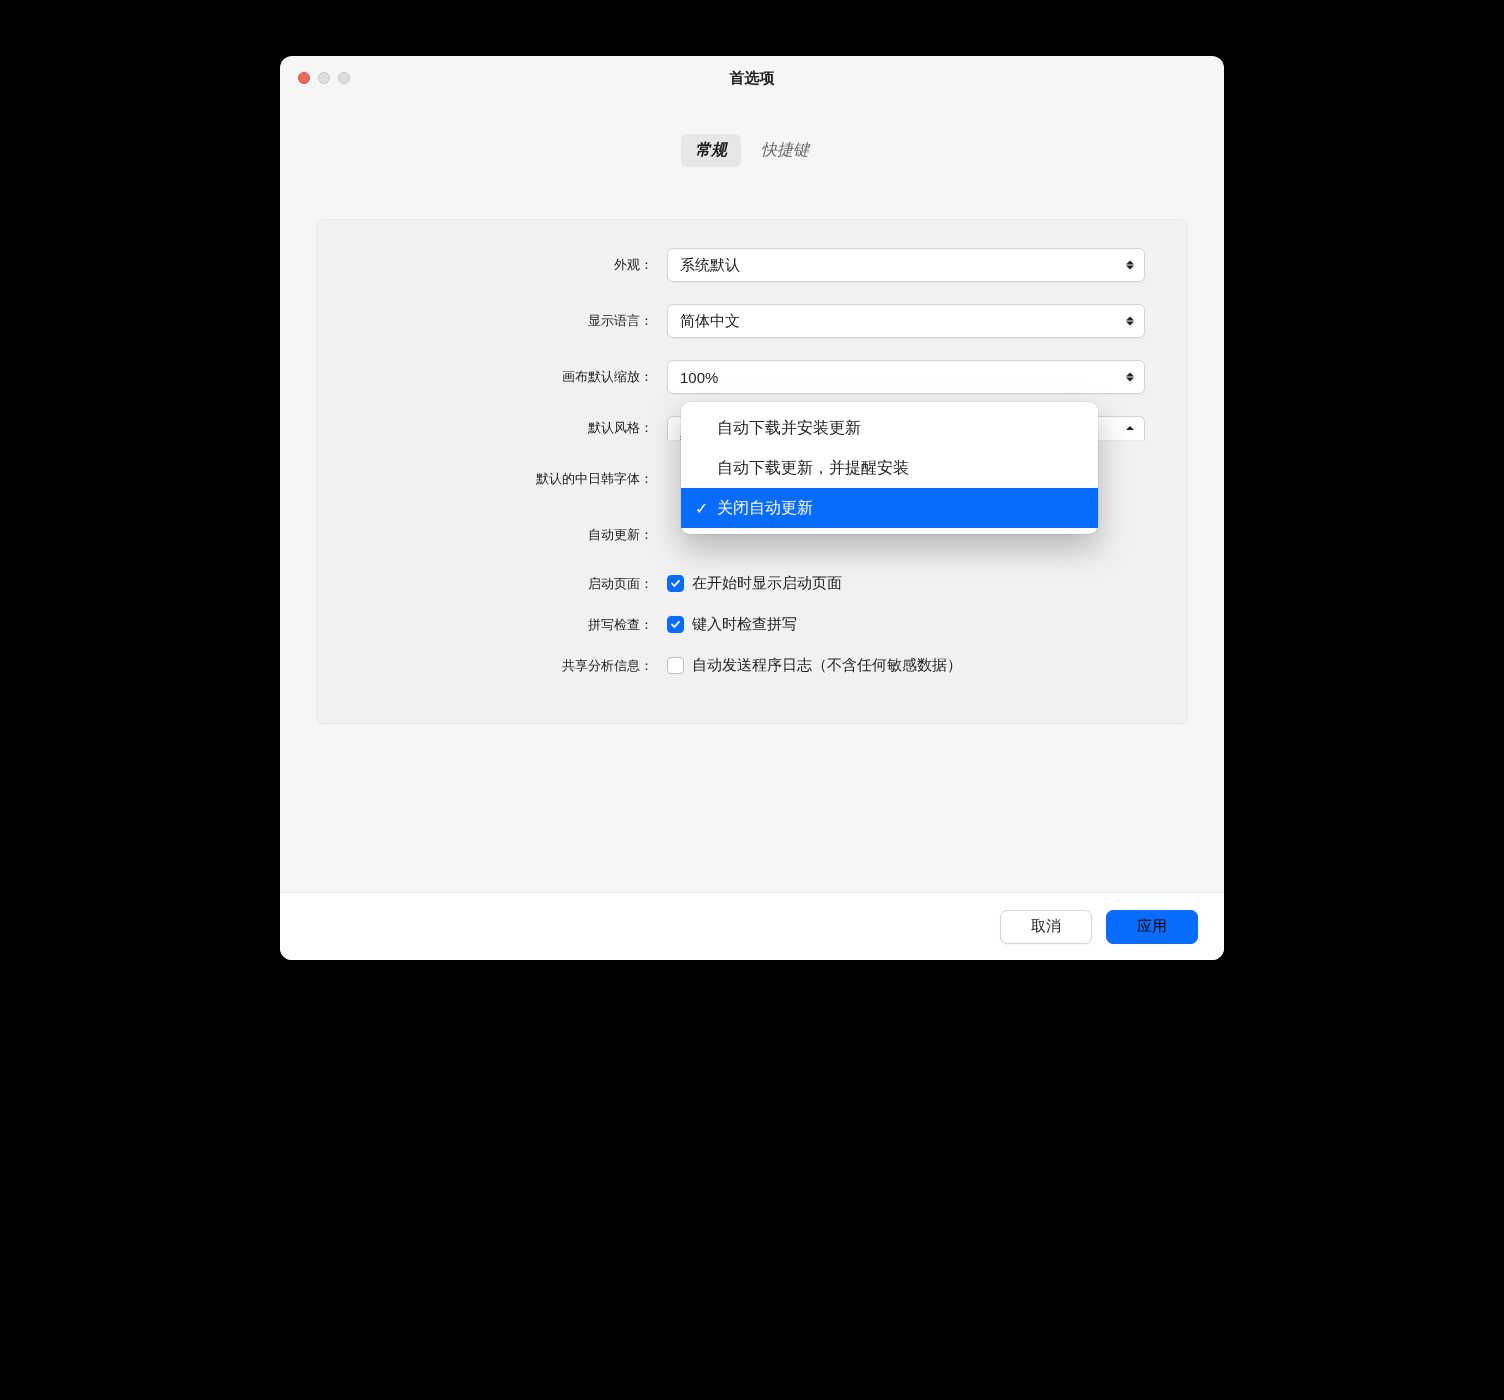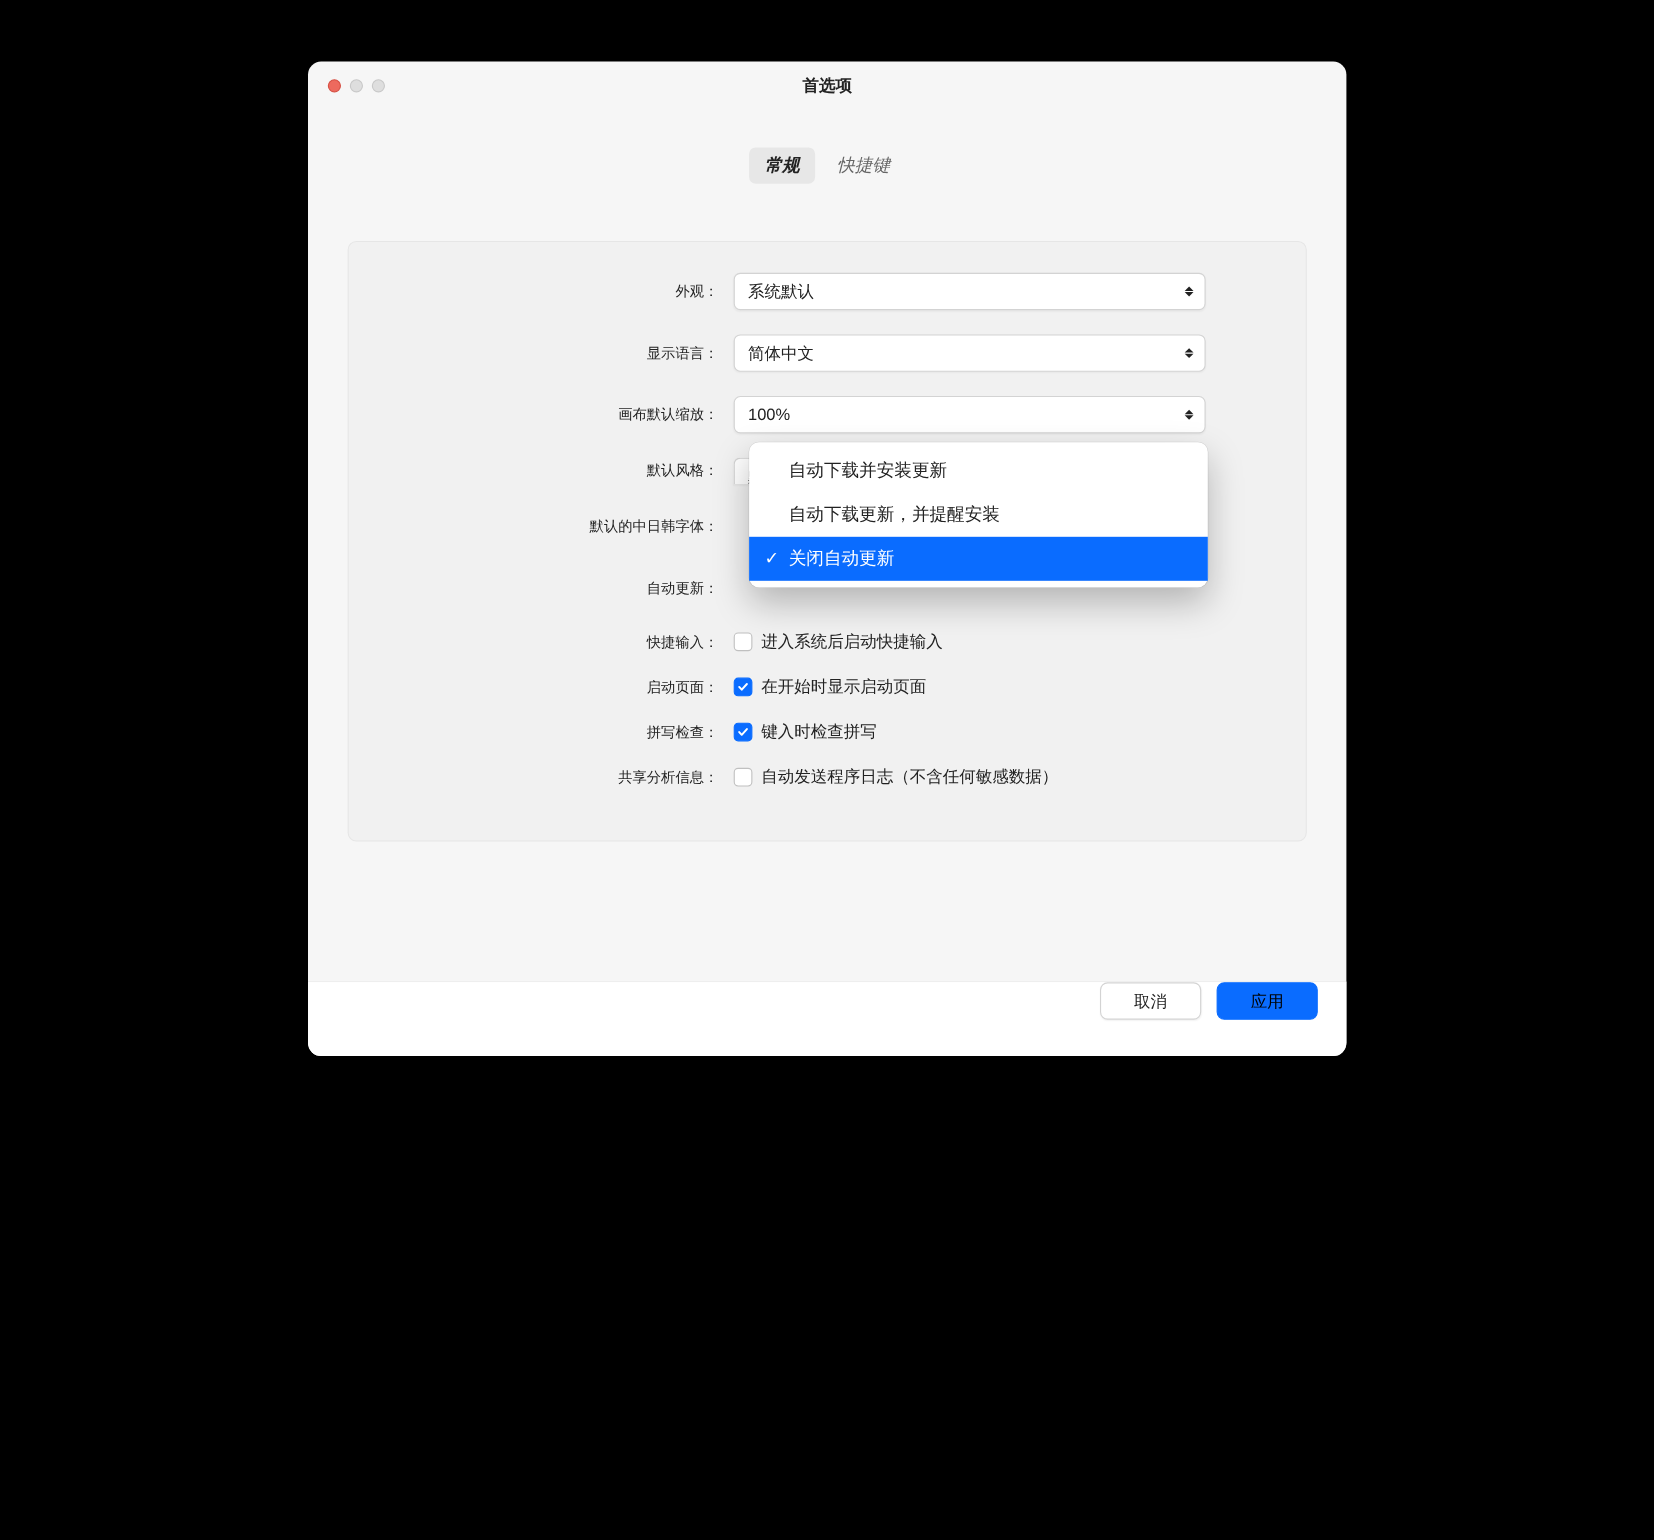--- a/index.html
+++ b/index.html
@@ -89,21 +89,21 @@
       margin-bottom: 22px;
     }
     .form-label {
       width: 350px;
       text-align: right;
       font-size: 13px;
       color: #222;
       padding-right: 14px;
     }
     .select-wrap {
-      width: 429px;
+      width: 478px;
       position: relative;
     }
     .select {
       width: 100%;
       height: 34px;
       background: #fff;
       border: 1px solid #d3d3d3;
       border-radius: 6px;
       padding: 0 30px 0 12px;
       font-size: 15px;
@@ -190,20 +190,21 @@
       position: absolute;
       bottom: 0;
       left: 0;
       right: 0;
       height: 68px;
       background: #fff;
       border-top: 1px solid #e8e8e8;
       border-bottom-left-radius: 12px;
       border-bottom-right-radius: 12px;
       display: flex;
+      align-items: center;
       justify-content: flex-end;
       gap: 14px;
       padding: 0 26px;
     }
     .btn {
       height: 34px;
       min-width: 92px;
       padding: 0 22px;
       border-radius: 7px;
       font-size: 15px;
@@ -303,29 +304,20 @@
     <div class="form-row">
       <div class="form-label">默认的中日韩字体：</div>
       <div class="select-wrap" style="width:478px;height:34px"></div>
     </div>
 
     <div class="form-row">
       <div class="form-label">自动更新：</div>
       <div class="select-wrap" style="width:478px;height:34px"></div>
     </div>
 
-    <div class="form-row">
-      <div class="form-label">快捷输入：</div>
-      <div class="checkbox-row">
-        <div class="checkbox">
-          
-        </div>
-        <div class="checkbox-label">进入系统后启动快捷输入</div>
-      </div>
-    </div>
 
     <div class="form-row">
       <div class="form-label">启动页面：</div>
       <div class="checkbox-row">
         <div class="checkbox checked">
           <svg width="11" height="11" viewBox="0 0 11 11">
               <path d="M2 5.5 L4.3 8 L9 2.8" stroke="#fff" stroke-width="1.8" fill="none" stroke-linecap="round" stroke-linejoin="round"></path>
             </svg>
         </div>
         <div class="checkbox-label">在开始时显示启动页面</div>

